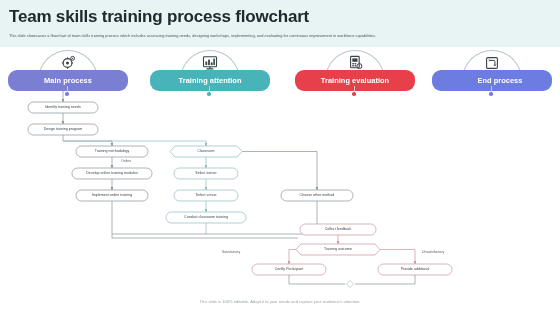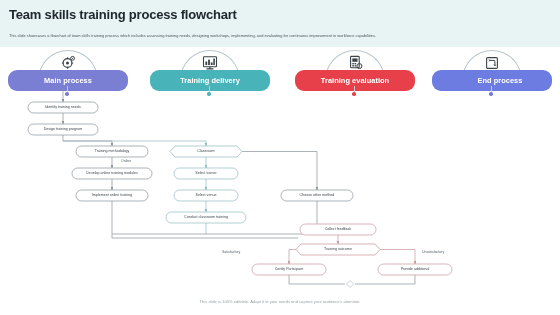--- a/index.html
+++ b/index.html
@@ -11,21 +11,21 @@
     overflow:hidden;
   }
 
   
   #header-band {
     position:absolute; left:0; top:0; width:560px; height:47px;
     background:#e8f3f4;
   }
   #page-title {
     position:absolute; left:9px; top:7px;
-    font-size:13px; font-weight:700; color:#20292e;
+    font-size:17px; font-weight:700; color:#20292e;
     letter-spacing:-0.2px;
   }
   #page-subtitle {
     position:absolute; left:9px; top:33px; width:540px;
     font-size:3.9px; color:#4a5459; line-height:1.35;
     letter-spacing:0.02px;
   }
 
   
   .lane { position:absolute; top:50px; width:120px; height:36px; }
@@ -124,21 +124,21 @@
     <svg width="16" height="15" viewBox="0 0 16 15">
       <rect x="1.5" y="1.8" width="13" height="10" rx="0.8" fill="none" stroke="#3a4348" stroke-width="1.1"></rect>
       <rect x="3.4" y="6.5" width="1.8" height="3.6" fill="#3a4348"></rect>
       <rect x="6.1" y="4.6" width="1.8" height="5.5" fill="#3a4348"></rect>
       <rect x="8.8" y="7.4" width="1.8" height="2.7" fill="#3a4348"></rect>
       <rect x="11.3" y="3.6" width="1.6" height="6.5" fill="#3a4348"></rect>
       <rect x="7.3" y="11.8" width="1.3" height="2.2" fill="#3a4348"></rect>
       <rect x="4.4" y="13.3" width="7.1" height="1.1" rx="0.5" fill="#3a4348"></rect>
     </svg>
   </div>
-  <div class="lane-pill" style="background: rgb(72, 179, 184);">Training delivery</div>
+  <div class="lane-pill" style="background: rgb(72, 179, 184);">Training attention</div>
   <div class="lane-stem"></div>
   <div class="lane-dot" style="background: rgb(72, 179, 184);"></div>
 </div>
 
 <div class="lane" id="lane-eval">
   <div class="lane-arc"></div>
   <div class="lane-icon">
     <svg width="15" height="15" viewBox="0 0 15 15">
       <rect x="2.6" y="1.4" width="8.6" height="11.4" rx="0.9" fill="none" stroke="#3a4348" stroke-width="1.1"></rect>
       <rect x="4.3" y="3.4" width="5.2" height="3.4" fill="#3a4348"></rect>

